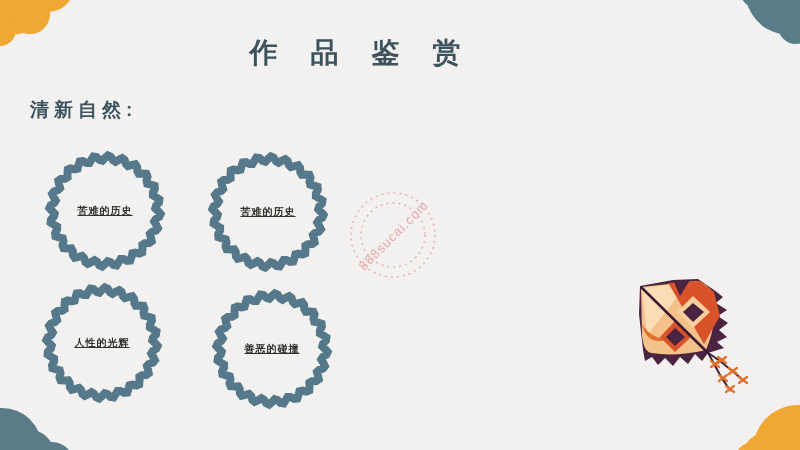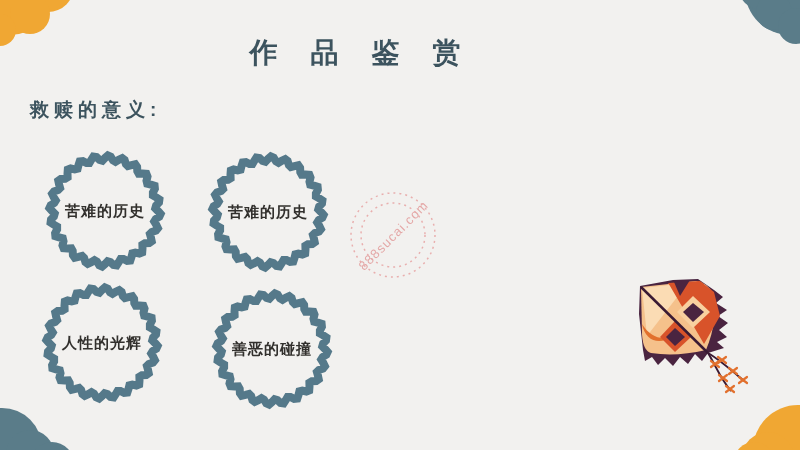--- a/index.html
+++ b/index.html
@@ -14,22 +14,22 @@
 
   .title{position:absolute;top:34px;left:0;width:710px;text-align:center;
     font-size:28px;font-weight:bold;color:#3c535e;letter-spacing:33px;text-indent:33px;}
 
   .section-heading{position:absolute;left:30px;top:97px;
     font-size:19px;font-weight:bold;color:#3c535e;letter-spacing:5px;}
 
   .badge{position:absolute;width:124px;height:124px;display:flex;
     align-items:center;justify-content:center;}
   .badge svg{position:absolute;inset:0;}
-  .badge .label{position:relative;z-index:1;font-size:15px;font-weight:600;
-    color:#32302d;letter-spacing:1px;}
+  .badge .label{position:relative;z-index:1;font-size:10px;font-weight:600;
+    color:#32302d;letter-spacing:1px;text-decoration:underline;}
   .b1{left:43px;top:149px;}
   .b2{left:206px;top:150px;}
   .b3{left:40px;top:281px;text-align:center;}
   .b4{left:210px;top:287px;}
 
   .text-col{position:absolute;left:383px;top:143px;width:393px;
     font-size:14px;line-height:23px;color:#413c39;font-weight:500;letter-spacing:.3px;}
   .text-col p{margin:0 0 11px 0;}
   .text-col p.narrow{width:245px;}
 
@@ -72,21 +72,21 @@
   </svg>
   <svg class="corner br" width="90" height="60">
     <g fill="#f0a733">
       <circle cx="88" cy="60" r="45"></circle>
         <circle cx="58" cy="68" r="26"></circle>
         <circle cx="44" cy="72" r="20"></circle>
     </g>
   </svg>
 
   <div class="title">作品鉴赏</div>
-  <div class="section-heading">救赎的意义:</div>
+  <div class="section-heading">清新自然:</div>
 
   <div class="badge b1">
     <svg width="124" height="124">
       <path fill="none" stroke="#55798a" stroke-width="8" d="M115.0,62.0L117.6,64.9L116.3,67.7L112.7,70.0L111.2,72.5L113.2,75.7L114.9,79.2L113.0,81.6L108.9,82.9L106.9,84.9L107.9,88.5L108.7,92.3L106.2,94.1L101.9,94.3L99.4,95.7L99.5,99.5L99.2,103.4L96.4,104.5L92.2,103.5L89.4,104.2L88.5,107.9L87.3,111.6L84.2,111.9L80.4,109.9L77.6,109.9L75.7,113.2L73.6,116.4L70.5,116.0L67.4,113.1L64.6,112.3L62.0,115.0L59.1,117.6L56.3,116.3L54.0,112.7L51.5,111.2L48.3,113.2L44.8,114.9L42.4,113.0L41.1,108.9L39.1,106.9L35.5,107.9L31.7,108.7L29.9,106.2L29.7,101.9L28.3,99.4L24.5,99.5L20.6,99.2L19.5,96.4L20.5,92.2L19.8,89.4L16.1,88.5L12.4,87.3L12.1,84.2L14.1,80.4L14.1,77.6L10.8,75.7L7.6,73.6L8.0,70.5L10.9,67.4L11.7,64.6L9.0,62.0L6.4,59.1L7.7,56.3L11.3,54.0L12.8,51.5L10.8,48.3L9.1,44.8L11.0,42.4L15.1,41.1L17.1,39.1L16.1,35.5L15.3,31.7L17.8,29.9L22.1,29.7L24.6,28.3L24.5,24.5L24.8,20.6L27.6,19.5L31.8,20.5L34.6,19.8L35.5,16.1L36.7,12.4L39.8,12.1L43.6,14.1L46.4,14.1L48.3,10.8L50.4,7.6L53.5,8.0L56.6,10.9L59.4,11.7L62.0,9.0L64.9,6.4L67.7,7.7L70.0,11.3L72.5,12.8L75.7,10.8L79.2,9.1L81.6,11.0L82.9,15.1L84.9,17.1L88.5,16.1L92.3,15.3L94.1,17.8L94.3,22.1L95.7,24.6L99.5,24.5L103.4,24.8L104.5,27.6L103.5,31.8L104.2,34.6L107.9,35.5L111.6,36.7L111.9,39.8L109.9,43.6L109.9,46.4L113.2,48.3L116.4,50.4L116.0,53.5L113.1,56.6L112.3,59.4L115.0,62.0Z"></path>
     </svg>
     <span class="label">苦难的历史</span>
   </div>
   <div class="badge b2">
     <svg width="124" height="124">
       <path fill="none" stroke="#55798a" stroke-width="8" d="M115.0,62.0L117.6,64.9L116.3,67.7L112.7,70.0L111.2,72.5L113.2,75.7L114.9,79.2L113.0,81.6L108.9,82.9L106.9,84.9L107.9,88.5L108.7,92.3L106.2,94.1L101.9,94.3L99.4,95.7L99.5,99.5L99.2,103.4L96.4,104.5L92.2,103.5L89.4,104.2L88.5,107.9L87.3,111.6L84.2,111.9L80.4,109.9L77.6,109.9L75.7,113.2L73.6,116.4L70.5,116.0L67.4,113.1L64.6,112.3L62.0,115.0L59.1,117.6L56.3,116.3L54.0,112.7L51.5,111.2L48.3,113.2L44.8,114.9L42.4,113.0L41.1,108.9L39.1,106.9L35.5,107.9L31.7,108.7L29.9,106.2L29.7,101.9L28.3,99.4L24.5,99.5L20.6,99.2L19.5,96.4L20.5,92.2L19.8,89.4L16.1,88.5L12.4,87.3L12.1,84.2L14.1,80.4L14.1,77.6L10.8,75.7L7.6,73.6L8.0,70.5L10.9,67.4L11.7,64.6L9.0,62.0L6.4,59.1L7.7,56.3L11.3,54.0L12.8,51.5L10.8,48.3L9.1,44.8L11.0,42.4L15.1,41.1L17.1,39.1L16.1,35.5L15.3,31.7L17.8,29.9L22.1,29.7L24.6,28.3L24.5,24.5L24.8,20.6L27.6,19.5L31.8,20.5L34.6,19.8L35.5,16.1L36.7,12.4L39.8,12.1L43.6,14.1L46.4,14.1L48.3,10.8L50.4,7.6L53.5,8.0L56.6,10.9L59.4,11.7L62.0,9.0L64.9,6.4L67.7,7.7L70.0,11.3L72.5,12.8L75.7,10.8L79.2,9.1L81.6,11.0L82.9,15.1L84.9,17.1L88.5,16.1L92.3,15.3L94.1,17.8L94.3,22.1L95.7,24.6L99.5,24.5L103.4,24.8L104.5,27.6L103.5,31.8L104.2,34.6L107.9,35.5L111.6,36.7L111.9,39.8L109.9,43.6L109.9,46.4L113.2,48.3L116.4,50.4L116.0,53.5L113.1,56.6L112.3,59.4L115.0,62.0Z"></path>

